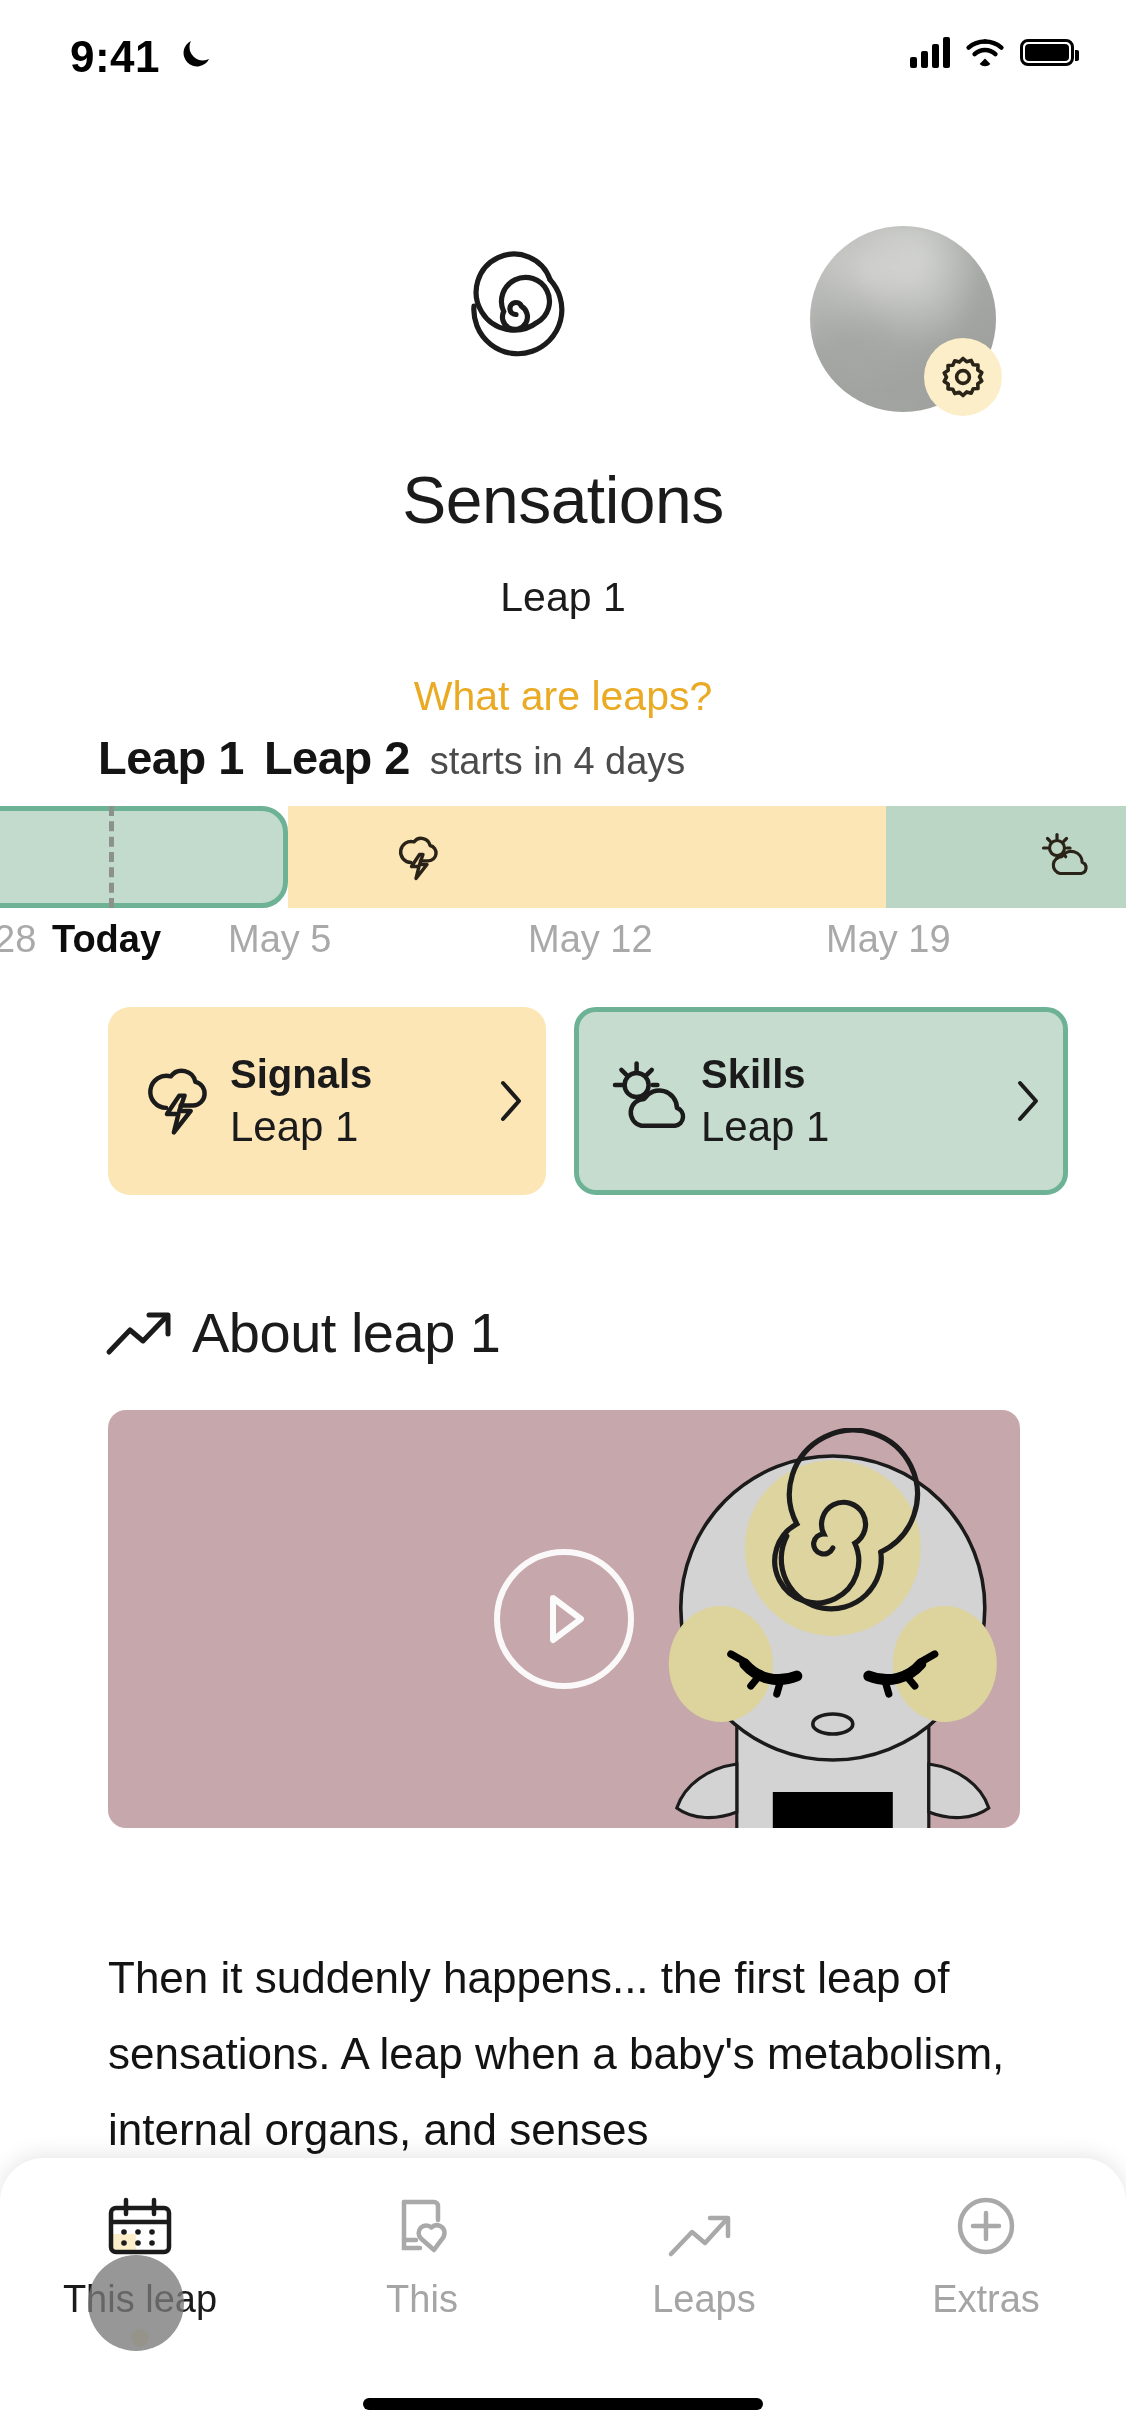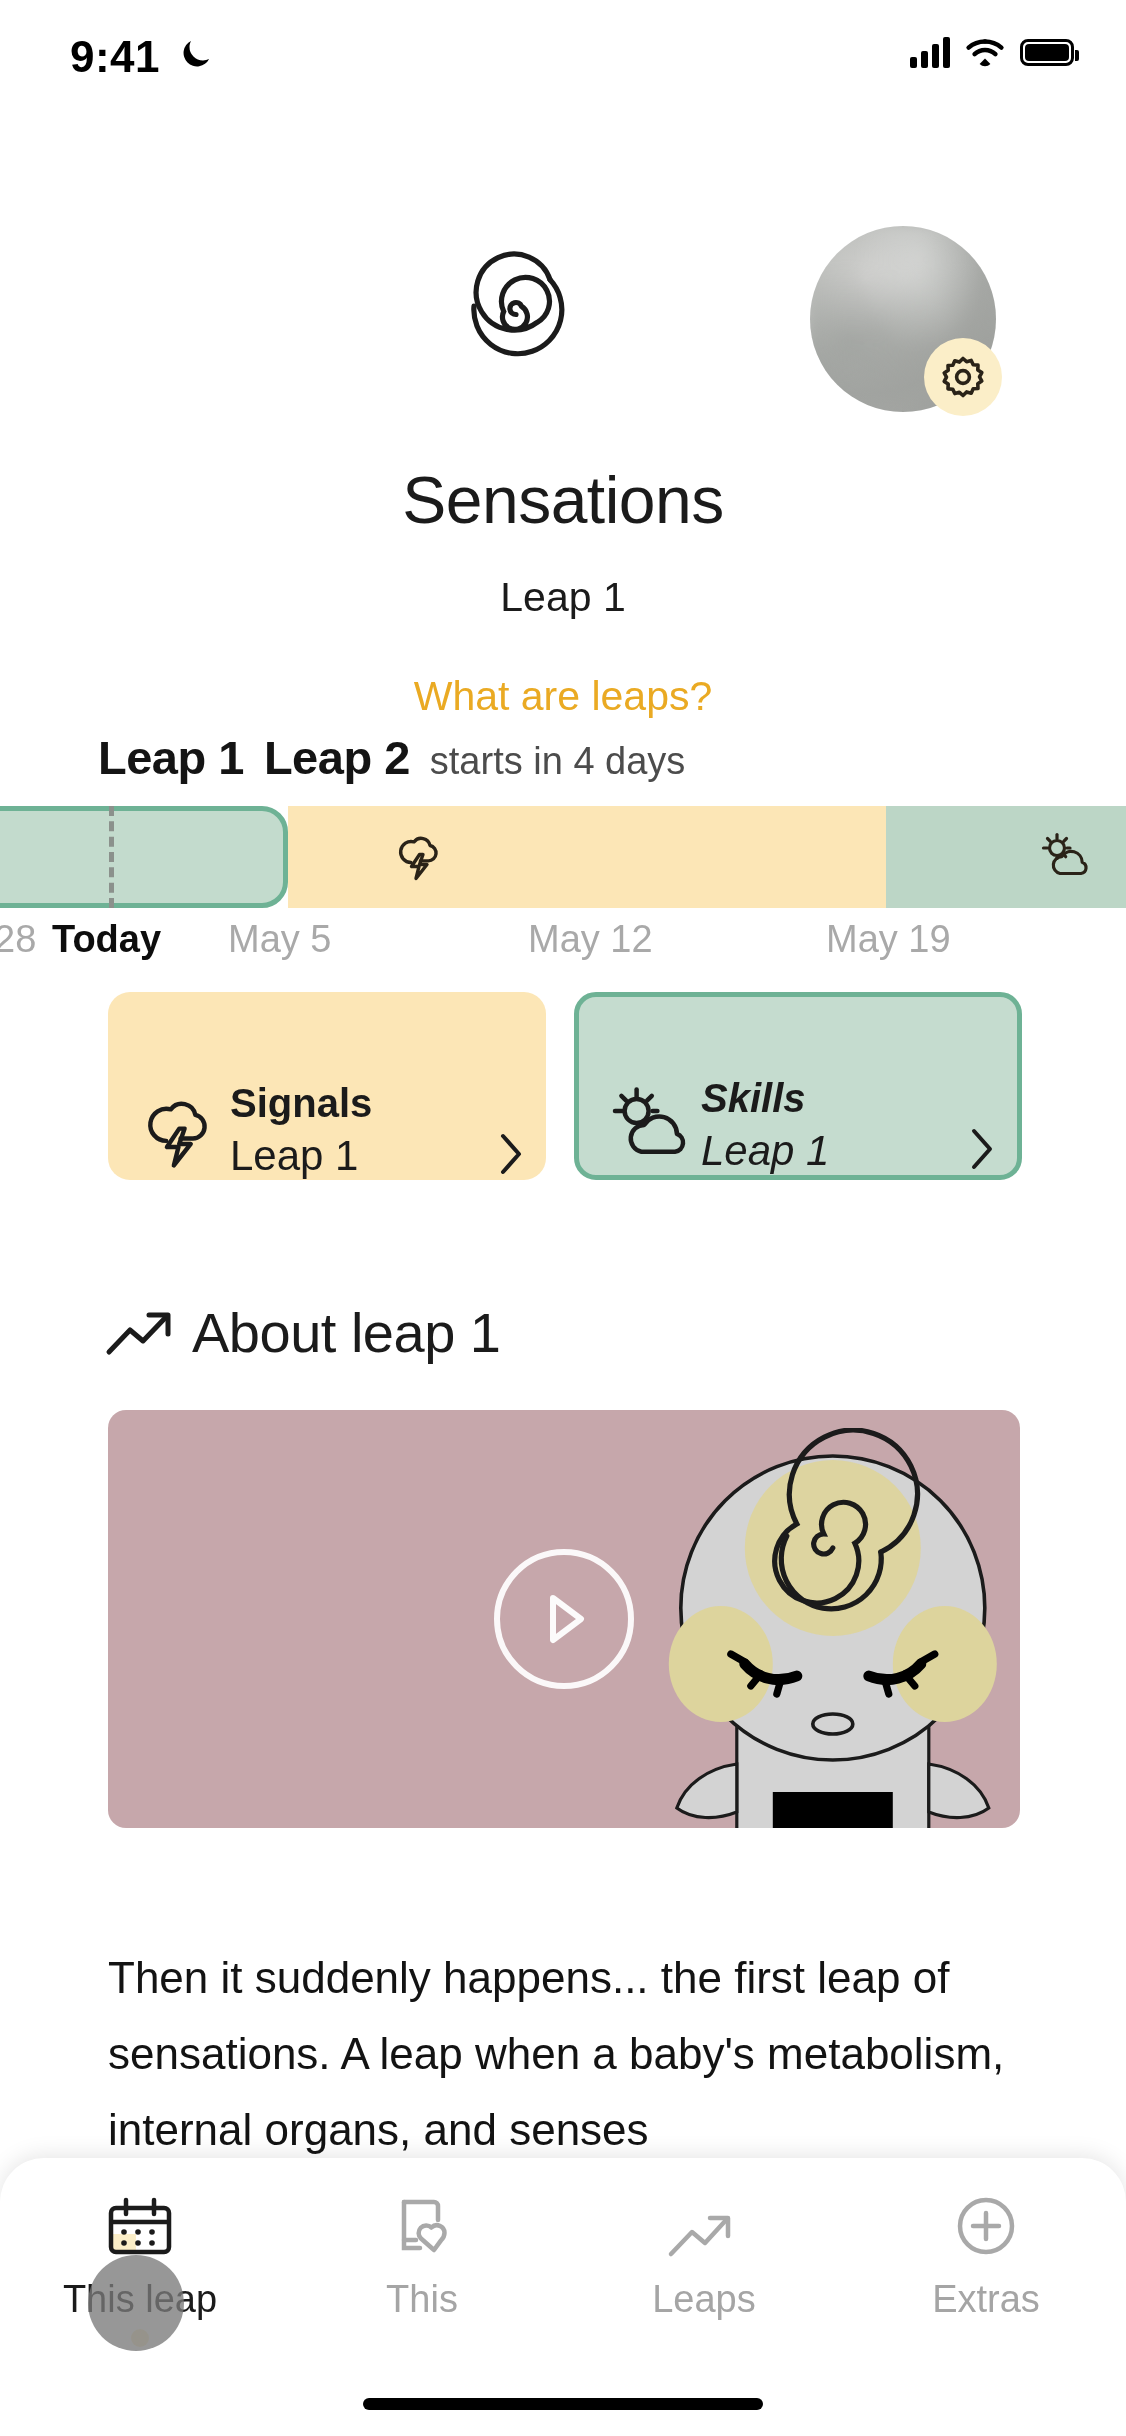--- a/index.html
+++ b/index.html
@@ -100,25 +100,25 @@
   }
   .tl-icon { position:absolute; top:22px; width:60px; height:60px; }
 
   .tl-dates { position:absolute; left:0; top:918px; width:1126px; height:60px; }
   .tl-date { position:absolute; top:0; font-size:38px; color:#a9a9a9; white-space:nowrap; }
   .tl-date.today { color:#0d0d0d; font-weight:600; }
 
   
   .cards { position:absolute; left:0; top:992px; width:1126px; height:196px; }
   .card {
-    position:absolute; top:0; height:188px; border-radius:22px;
-    display:flex; align-items:flex-end;
+    position:absolute; top:15px; height:188px; border-radius:22px;
+    display:flex; align-items:center;
   }
   .card-signals { left:108px; width:438px; background:#fce6b6; }
-  .card-skills  { left:574px; width:448px; background:#c5dccf; border:5px solid #6eb295;font-style:italic; }
+  .card-skills  { left:574px; width:494px; background:#c5dccf; border:5px solid #6eb295; }
   .card-ico { width:100px; margin-left:22px; display:flex; align-items:center; justify-content:center; }
   .card-txt { flex:1; display:flex; flex-direction:column; justify-content:center; gap:6px; }
   .card-title { font-size:40px; font-weight:700; color:#1b1b1b; }
   .card-sub   { font-size:42px; font-weight:400; color:#1b1b1b; }
   .card-chev  { width:70px; display:flex; align-items:center; justify-content:center; }
 
   
   .about-head { position:absolute; left:104px; top:1300px; display:flex; align-items:center; gap:10px; }
   .about-head .label { font-size:56px; font-weight:400; color:#1b1b1b; letter-spacing:-0.5px; }
 

